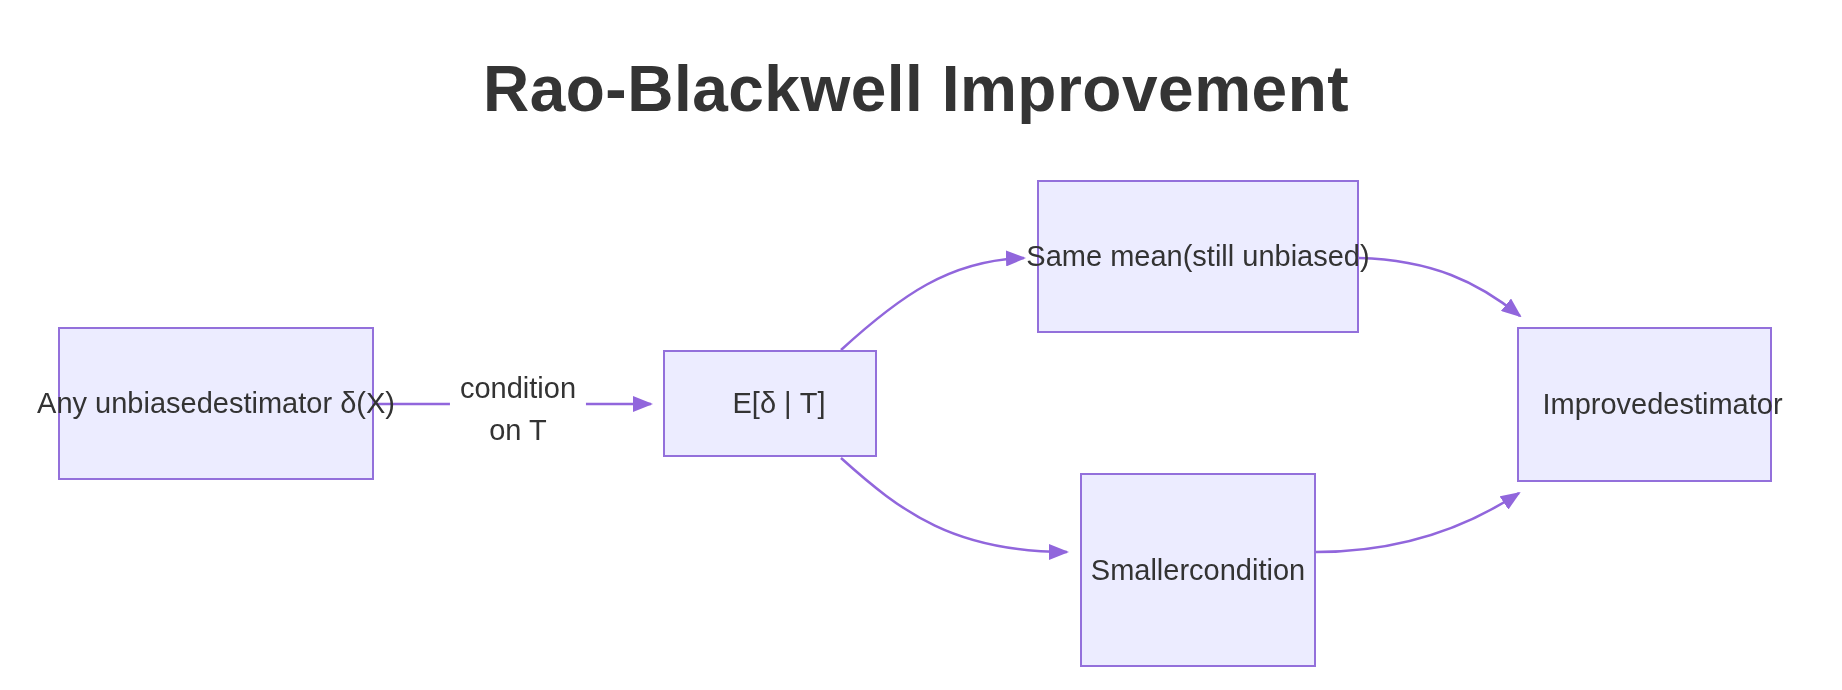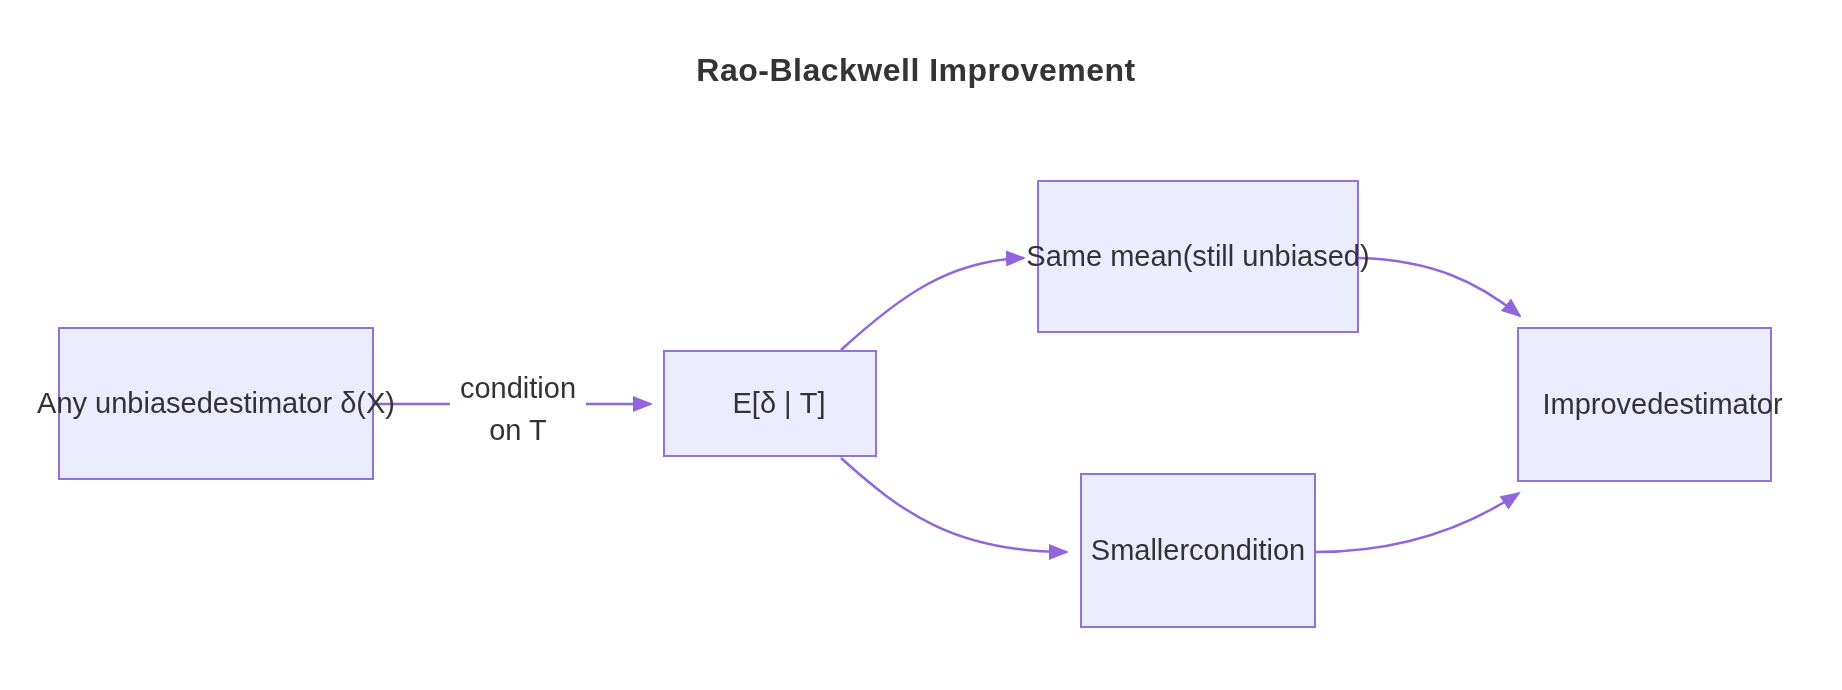--- a/index.html
+++ b/index.html
@@ -21,21 +21,21 @@
     width:1842px;
     height:690px;
     background:var(--bg);
     overflow:hidden;
   }
   .diagram-title{
     position:absolute;
     top:52px;
     left:916px;
     transform:translateX(-50%);
-    font-size:32px;
+    font-size:64px;
     font-weight:700;
     color:#343434;
     white-space:nowrap;
     letter-spacing:0.5px;
   }
   svg.edges{
     position:absolute;
     top:0;left:0;
     width:1842px;height:690px;
   }
@@ -99,21 +99,21 @@
 
   <div class="node" style="left:663px; top:350px; width:214px; height:107px;padding-left:18px;">
     <span class="line">E[δ | T]</span>
   </div>
 
   <div class="node" style="left:1037px; top:180px; width:322px; height:153px;">
     <span class="line">Same mean</span>
     <span class="line">(still unbiased)</span>
   </div>
 
-  <div class="node" style="left:1080px; top:473px; width:236px; height:155px;">
+  <div class="node" style="left:1080px; top:473px; width:236px; height:194px;">
     <span class="line">Smaller</span>
     <span class="line">condition</span>
   </div>
 
   <div class="node" style="left:1517px; top:327px; width:255px; height:155px;padding-left:36px;">
     <span class="line">Improved</span>
     <span class="line">estimator</span>
   </div>
 
   <div class="edge-label">

